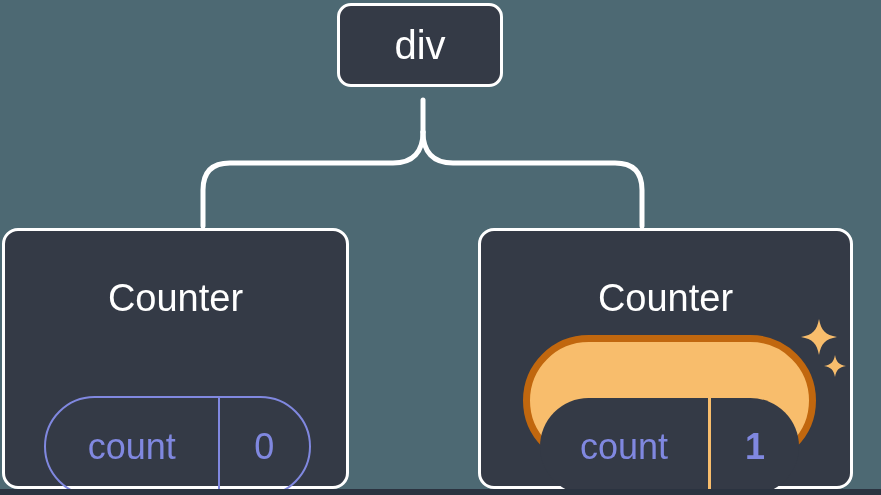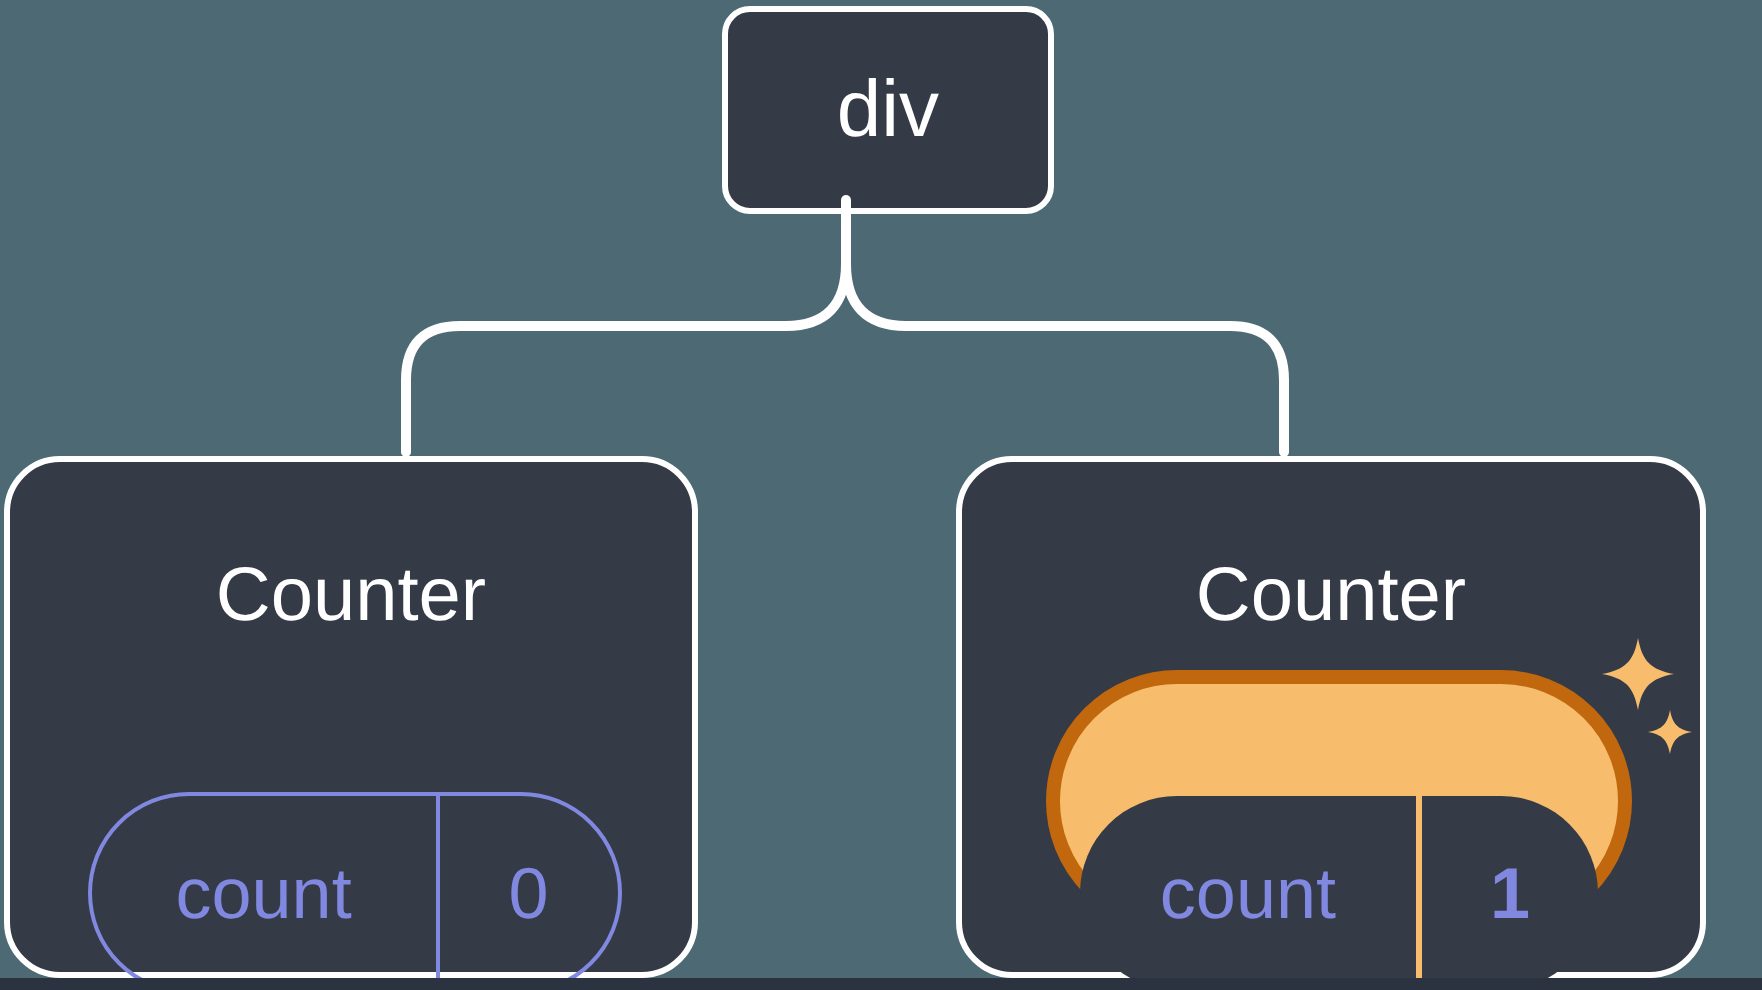--- a/index.html
+++ b/index.html
@@ -8,45 +8,44 @@
     position: relative;
     width: 881px;
     height: 495px;
     background: #4D6973;
     overflow: hidden;
     font-family: "Liberation Sans", sans-serif;
   }
   .node-root {
     position: absolute;
     left: 337px; top: 3px;
-    width: 166px; height: 104px;
+    width: 166px; height: 84px;
     background: #343A46;
     border: 3.5px solid #FFFFFF;
     border-radius: 14px;
     display: flex; align-items: center; justify-content: center;
     color: #FFFFFF;
     font-size: 40px;
     font-weight: 500;
     z-index: 2;
-    margin-left: 24px;
   }
   .overlay-svg {
     position: absolute;
     left: 0; top: 0;
     width: 881px; height: 495px;
     z-index: 3;
     pointer-events: none;
   }
   .card {
     position: absolute;
     top: 228px;
     height: 261px;
     background: #343A46;
     border: 3.5px solid #FFFFFF;
-    border-radius: 28px;
+    border-radius: 16px;
     z-index: 1;
     padding-left: 40px;
   }
   .card-left  { left: 2px;   width: 347px; }
   .card-right { left: 478px; width: 375px; }
   .card-title {
     position: absolute;
     top: 46px; left: 0;
     width: 100%;
     text-align: center;

